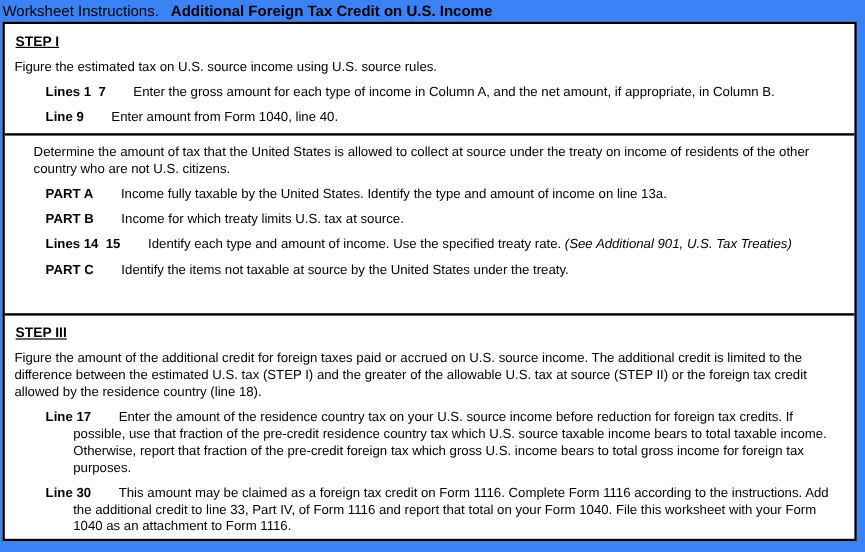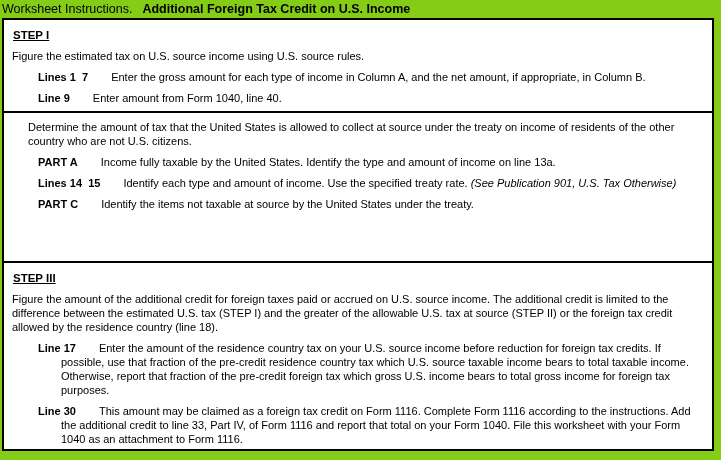--- a/index.html
+++ b/index.html
@@ -4,21 +4,21 @@
 <style>
   html, body {
     margin: 0;
     padding: 0;
     background: #ffffff;
   }
   .page {
     position: relative;
     width: 721px;
     height: 460px;
-    background: #84cc16;
+    background: #3b82f6;
     color: #000000;
     font-family: "Liberation Sans", sans-serif;
     font-size: 11px;
     line-height: 14px;
     overflow: hidden;
   }
   .doc-title {
     padding: 1px 0 0 2px;
     font-size: 12.5px;
     line-height: 16px;
@@ -77,21 +77,22 @@
   <div class="doc-box" id="doc-box">
       <section class="step divided" style="min-height: 93px;">
         <div class="step-heading">STEP I</div>
         <p class="intro" style="margin: 7px 10px 0px 8px;">Figure the estimated tax on U.S. source income using U.S. source rules.</p>
         <div class="entry"><span class="entry-label">Lines 1  7</span><span class="entry-text">Enter the gross amount for each type of income in Column A, and the net amount, if appropriate, in Column B.</span></div>
         <div class="entry"><span class="entry-label">Line 9</span><span class="entry-text">Enter amount from Form 1040, line 40.</span></div>
       </section>
       <section class="step divided" style="min-height: 150px;">
         <p class="intro" style="margin: 7px 10px 0px 24px;">Determine the amount of tax that the United States is allowed to collect at source under the treaty on income of residents of the other country who are not U.S. citizens.</p>
         <div class="entry"><span class="entry-label">PART A</span><span class="entry-text">Income fully taxable by the United States. Identify the type and amount of income on line 13a.</span></div>
-        <div class="entry"><span class="entry-label">Lines 14  15</span><span class="entry-text">Identify each type and amount of income. Use the specified treaty rate. </span><span class="entry-note">(See Publication 901, U.S. Tax Otherwise)</span></div>
+        <div class="entry"><span class="entry-label">PART B</span><span class="entry-text">Income for which treaty limits U.S. tax at source.</span></div>
+        <div class="entry"><span class="entry-label">Lines 14  15</span><span class="entry-text">Identify each type and amount of income. Use the specified treaty rate. </span><span class="entry-note">(See Additional 901, U.S. Tax Treaties)</span></div>
         <div class="entry"><span class="entry-label">PART C</span><span class="entry-text">Identify the items not taxable at source by the United States under the treaty.</span></div>
       </section>
       <section class="step" style="min-height: 186px;">
         <div class="step-heading">STEP III</div>
         <p class="intro" style="margin: 7px 10px 0px 8px;">Figure the amount of the additional credit for foreign taxes paid or accrued on U.S. source income. The additional credit is limited to the difference between the estimated U.S. tax (STEP I) and the greater of the allowable U.S. tax at source (STEP II) or the foreign tax credit allowed by the residence country (line 18).</p>
         <div class="entry"><span class="entry-label">Line 17</span><span class="entry-text">Enter the amount of the residence country tax on your U.S. source income before reduction for foreign tax credits. If possible, use that fraction of the pre-credit residence country tax which U.S. source taxable income bears to total taxable income. Otherwise, report that fraction of the pre-credit foreign tax which gross U.S. income bears to total gross income for foreign tax purposes.</span></div>
         <div class="entry"><span class="entry-label">Line 30</span><span class="entry-text">This amount may be claimed as a foreign tax credit on Form 1116. Complete Form 1116 according to the instructions. Add the additional credit to line 33, Part IV, of Form 1116 and report that total on your Form 1040. File this worksheet with your Form 1040 as an attachment to Form 1116.</span></div>
       </section>
     </div>
 </div>

